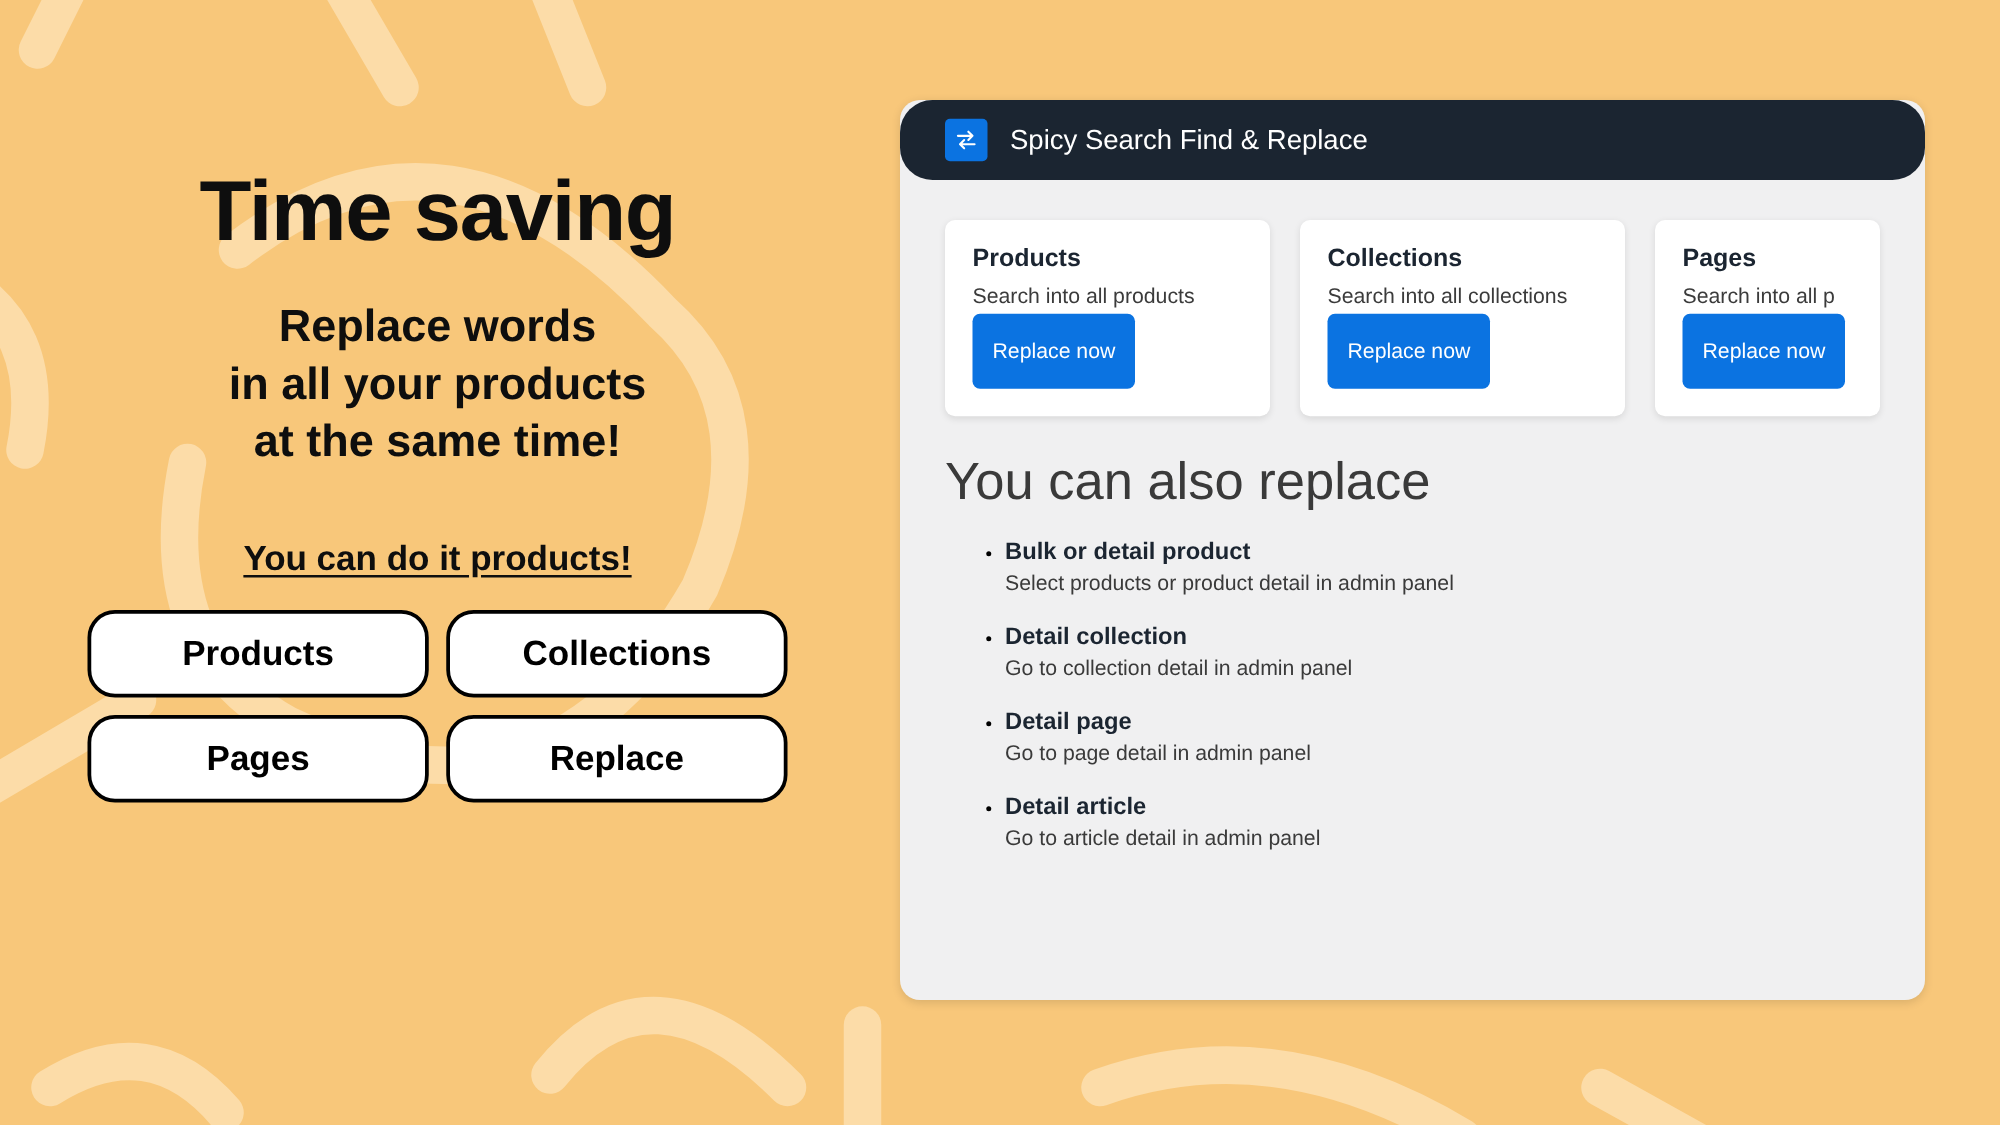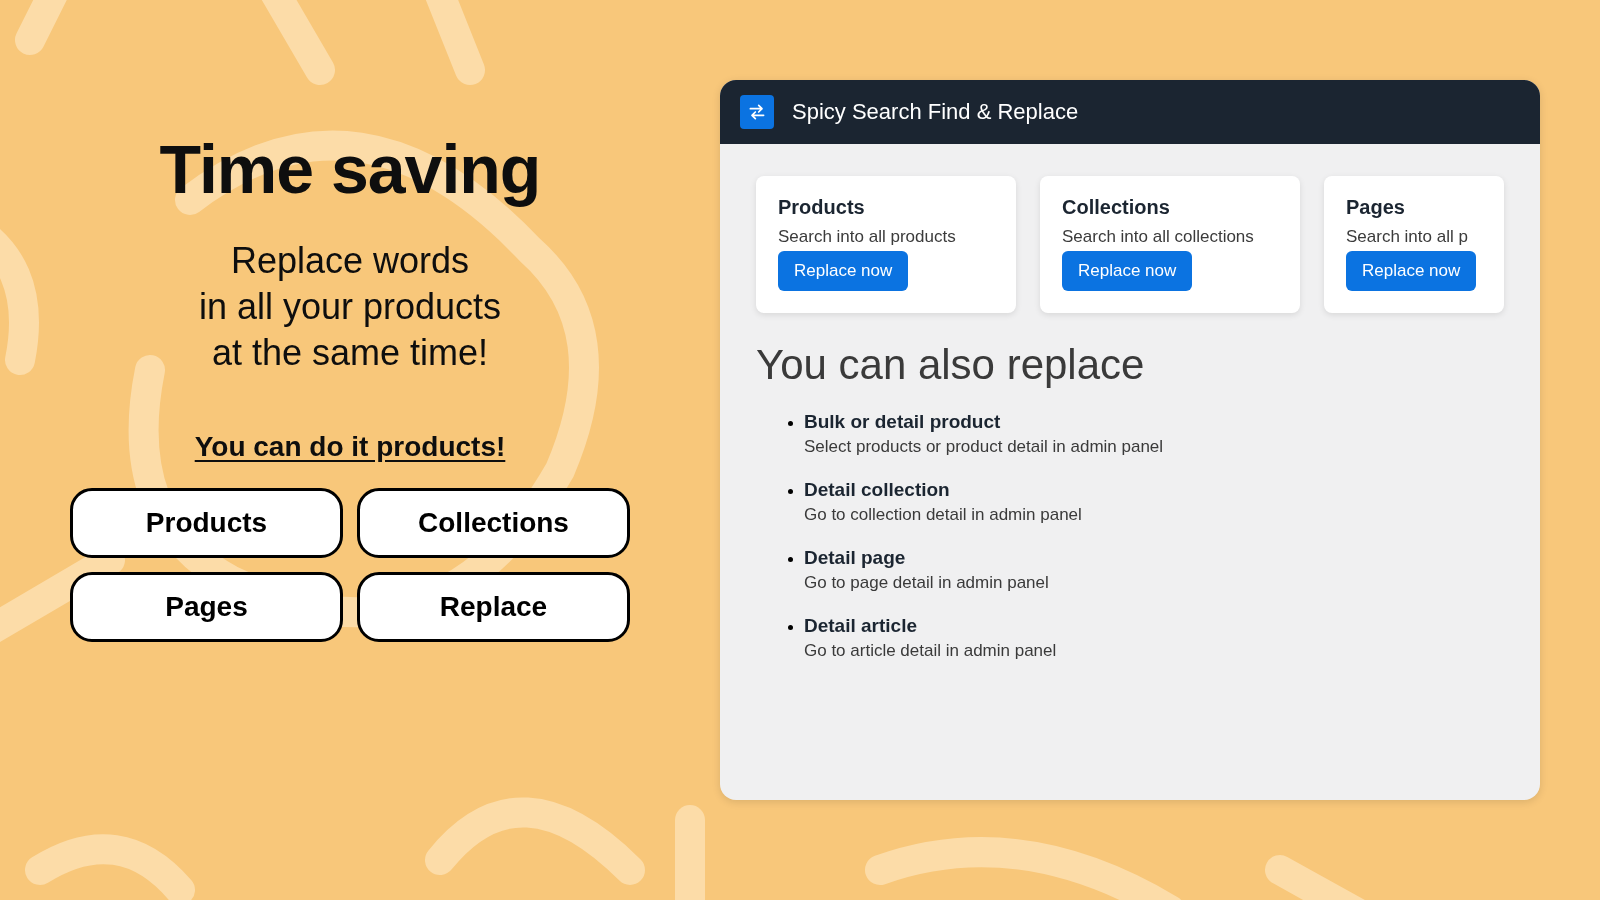--- a/index.html
+++ b/index.html
@@ -29,21 +29,21 @@
     color: #0e0e0e;
   }
   .headline {
     font-size: 68px;
     font-weight: 700;
     letter-spacing: -1px;
     margin-bottom: 30px;
   }
   .subhead {
     font-size: 36px;
-    font-weight: 400;
+    font-weight: 700;
     line-height: 1.28;
     margin-bottom: 55px;
   }
   .tagline {
     font-size: 28px;
     font-weight: 700;
     text-decoration: underline;
     text-underline-offset: 4px;
     margin-bottom: 25px;
     display: inline-block;
@@ -76,22 +76,23 @@
     border-radius: 16px;
     overflow: hidden;
     box-shadow: 0 2px 8px rgba(0,0,0,0.12);
   }
   .app-header {
     background: #1b2531;
     color: #fff;
     display: flex;
     align-items: center;
     gap: 18px;
-    padding: 12px 20px;
+    padding: 12px 36px;
     height: 64px;
+    border-radius: 26px;
   }
   .app-logo {
     width: 34px; height: 34px;
     background: #0b73e1;
     border-radius: 4px;
     display: flex; align-items: center; justify-content: center;
   }
   .app-logo svg { width: 20px; height: 20px; }
   .app-title { font-size: 22px; font-weight: 400; }
 
@@ -110,21 +111,21 @@
   .card.w1 { width: 260px; }
   .card.w2 { width: 260px; }
   .card.w3 { width: 180px; } 
   .card h3 { font-size: 20px; font-weight: 700; color: #1b2531; margin-bottom: 8px; }
   .card p  { font-size: 17px; color: #3b3b3b; margin-bottom: 4px; white-space: nowrap; overflow: hidden; }
   .btn-primary {
     background: #0b73e1;
     color: #fff;
     border: none;
     border-radius: 6px;
-    padding: 10px 16px;
+    padding: 20px 16px;
     font-size: 17px;
     cursor: pointer;
     white-space: nowrap;
   }
 
   .also {
     padding: 10px 20px 20px 36px;
   }
   .also-h {
     font-size: 42px;

